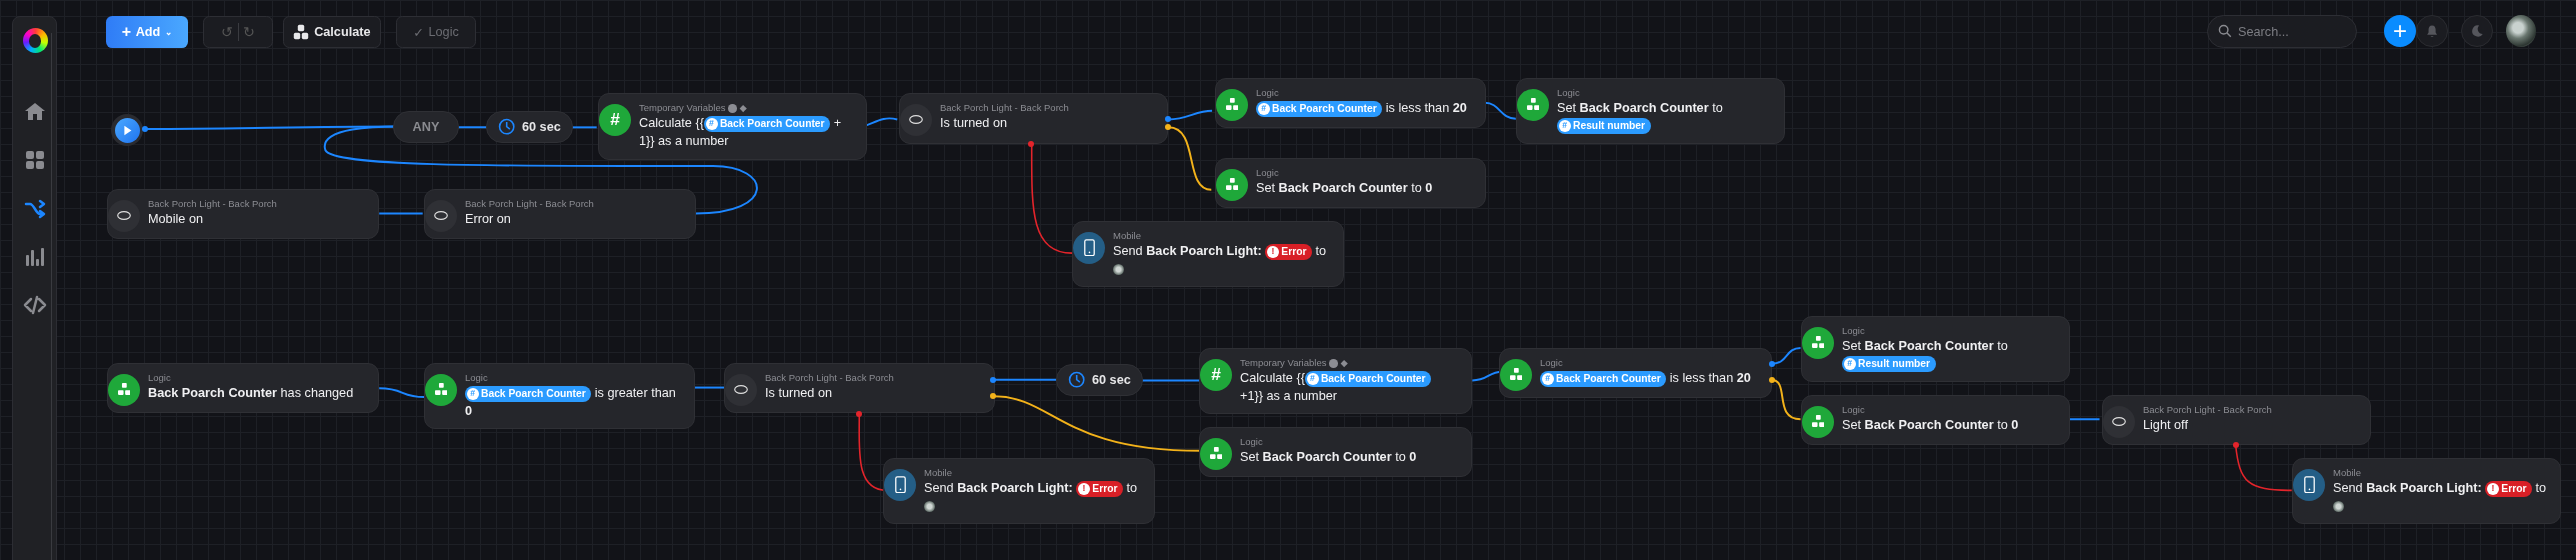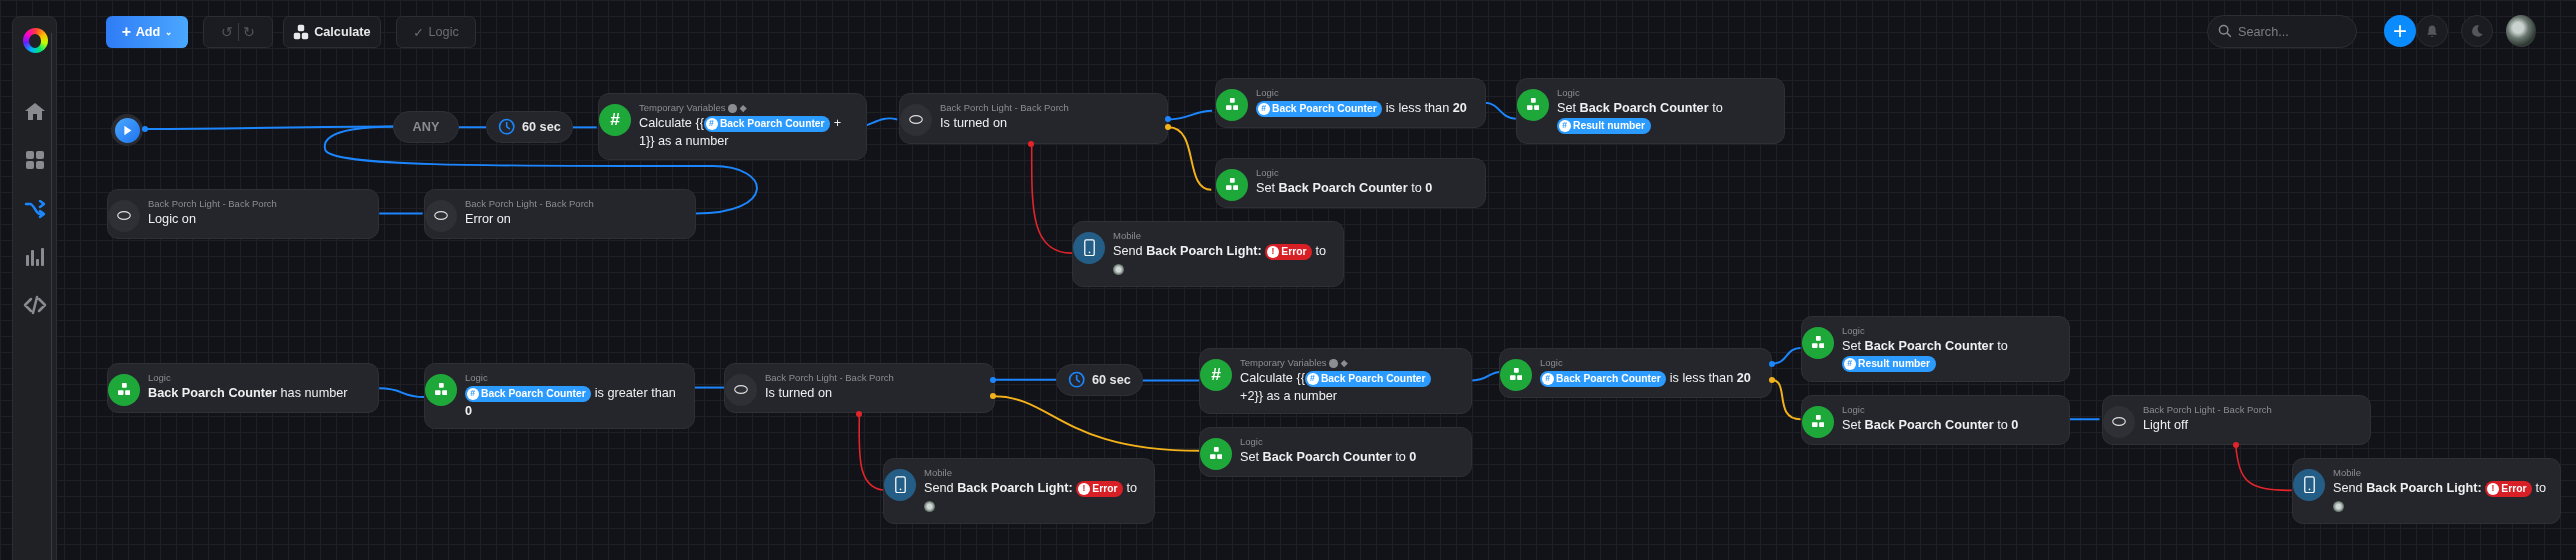--- a/index.html
+++ b/index.html
@@ -293,21 +293,21 @@
 <div class="port p-yellow" style="left:1165px;top:124px"></div>
 
 <div class="node" style="left:107px;top:189px;width:272px;height:50px">
   <div class="ic grey">
       <svg width="16" height="11" viewBox="0 0 20 14">
         <ellipse cx="10" cy="7" rx="8" ry="5" stroke="#ddd" stroke-width="1.5" fill="none"></ellipse>
       </svg>
     </div>
   <div class="body">
     <div class="cat">Back Porch Light - Back Porch</div>
-    <div class="txt">Logic on</div>
+    <div class="txt">Mobile on</div>
   </div>
 </div>
 <div class="node" style="left:424px;top:189px;width:272px;height:50px">
   <div class="ic grey">
       <svg width="16" height="11" viewBox="0 0 20 14">
         <ellipse cx="10" cy="7" rx="8" ry="5" stroke="#ddd" stroke-width="1.5" fill="none"></ellipse>
       </svg>
     </div>
   <div class="body">
     <div class="cat">Back Porch Light - Back Porch</div>
@@ -318,21 +318,21 @@
 <div class="node" style="left:107px;top:363px;width:272px;height:50px">
   <div class="ic green">
       <svg width="12.7" height="12.7" viewBox="0 0 16 16">
         <rect x="5" y="0" width="6" height="6" rx="1" fill="#fff"></rect>
         <rect x="0" y="9" width="7" height="6" rx="1" fill="#fff"></rect>
         <rect x="9" y="9" width="7" height="6" rx="1" fill="#fff"></rect>
       </svg>
     </div>
   <div class="body">
     <div class="cat">Logic</div>
-    <div class="txt"><b>Back Poarch Counter</b> <span>has number</span></div>
+    <div class="txt"><b>Back Poarch Counter</b> <span>has changed</span></div>
   </div>
 </div>
 
 <div class="node" style="left:424px;top:363px;width:271px;height:66px">
   <div class="ic green">
       <svg width="12.7" height="12.7" viewBox="0 0 16 16">
         <rect x="5" y="0" width="6" height="6" rx="1" fill="#fff"></rect>
         <rect x="0" y="9" width="7" height="6" rx="1" fill="#fff"></rect>
         <rect x="9" y="9" width="7" height="6" rx="1" fill="#fff"></rect>
       </svg>
@@ -371,21 +371,21 @@
 
 <div class="node" style="left:1199px;top:348px;width:273px;height:66px">
   <div class="ic green">
       <span style="font-size:17.4px;font-weight:bold;color:#fff">#</span>
     </div>
   <div class="body">
     <div class="cat"><span>Temporary Variables</span> <span style="display:inline-block;width:8.7px;height:8.7px;border-radius:50%;background:#8c8d93;vertical-align:middle"></span> <span style="color:#8c8d93">◆</span></div>
     <div class="txt"><span>Calculate {{</span><span class="chip">
           <span class="hash">#</span>
           <span>Back Poarch Counter</span>
-        </span><br><span>+2}} as a number</span></div>
+        </span><br><span>+1}} as a number</span></div>
   </div>
 </div>
 
 <div class="node" style="left:1199px;top:427px;width:273px;height:50px">
   <div class="ic green">
       <svg width="12.7" height="12.7" viewBox="0 0 16 16">
         <rect x="5" y="0" width="6" height="6" rx="1" fill="#fff"></rect>
         <rect x="0" y="9" width="7" height="6" rx="1" fill="#fff"></rect>
         <rect x="9" y="9" width="7" height="6" rx="1" fill="#fff"></rect>
       </svg>

